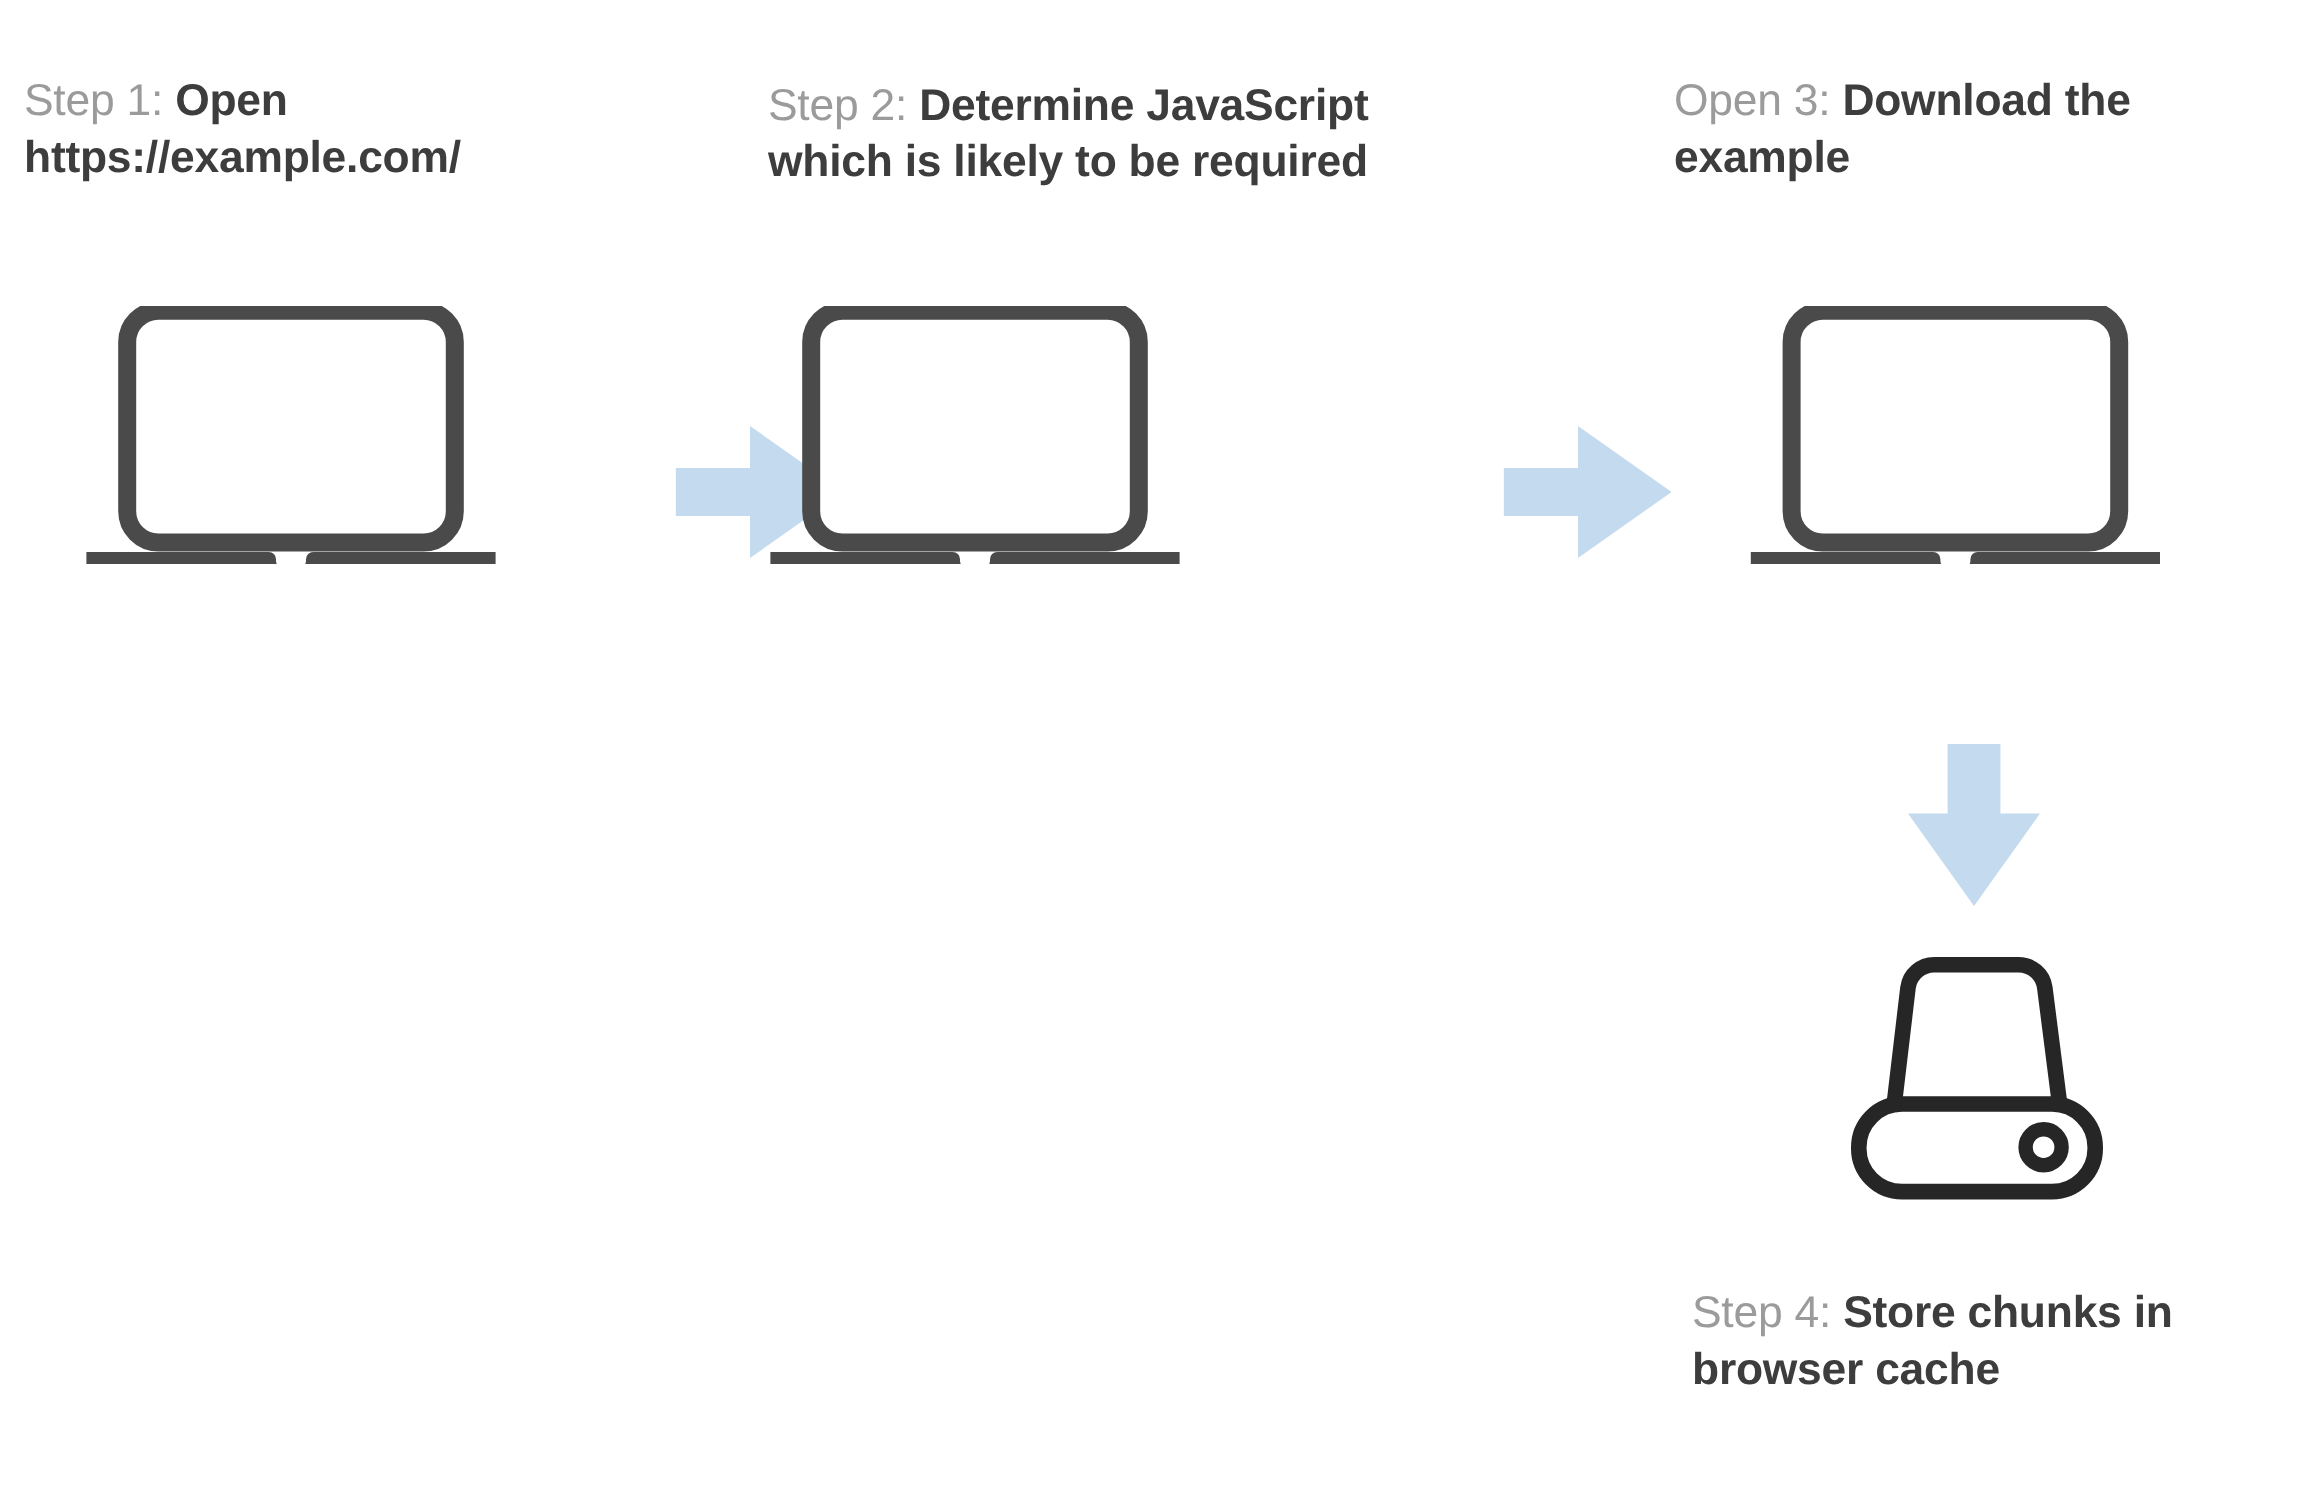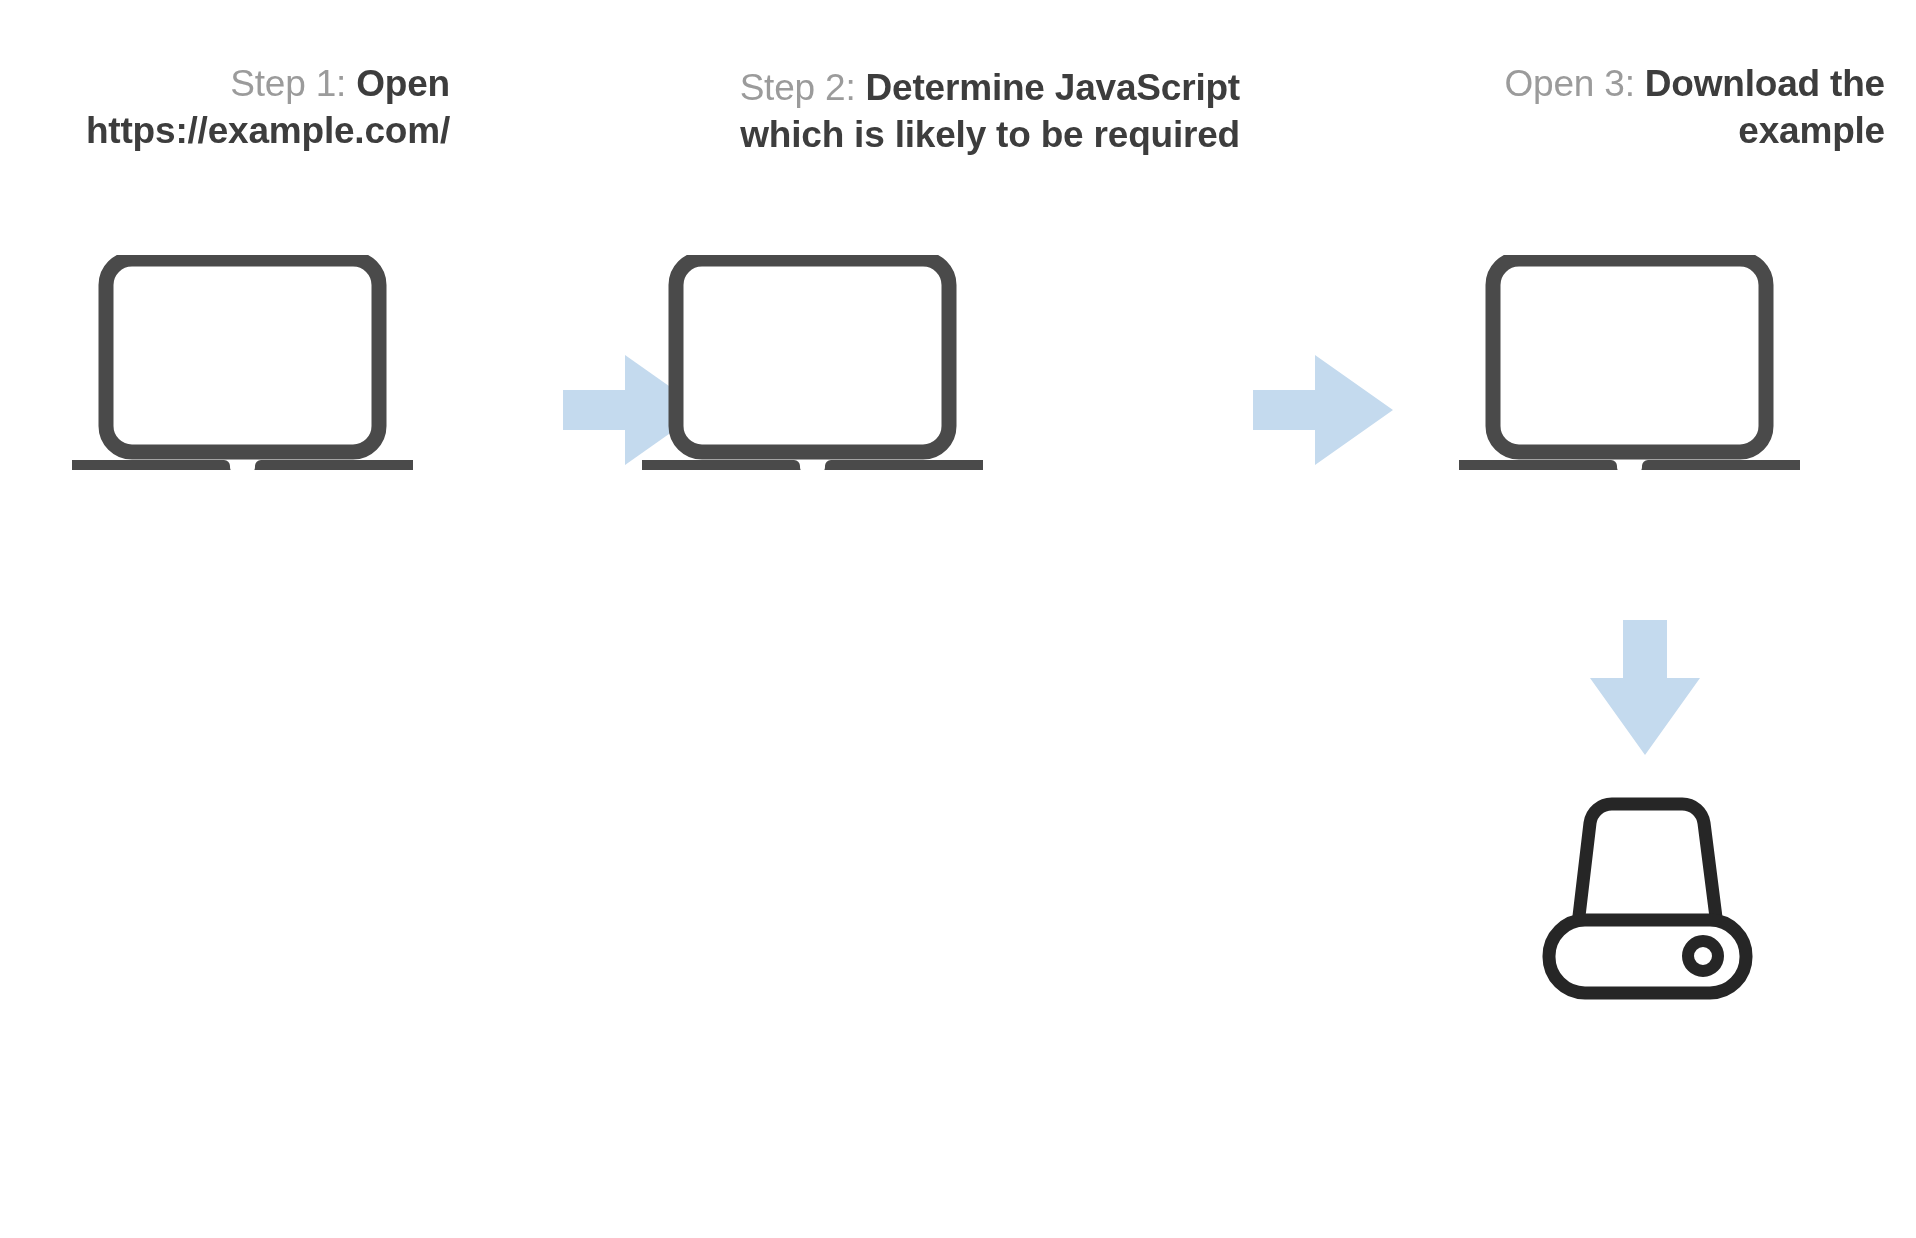--- a/index.html
+++ b/index.html
@@ -15,21 +15,21 @@
     position: relative;
     width: 1916px;
     height: 1238px;
     background: #ffffff;
     overflow: hidden;
   }
 
   
   .caption {
     position: absolute;
-    text-align: right;
+    text-align: left;
     font-size: 37px;
     line-height: 1.28;
     letter-spacing: -0.2px;
     color: #3f3f3f;
   }
   .caption .step-prefix {
     color: #9b9b9b;
     font-weight: 400;
   }
   .caption .step-text {
@@ -121,14 +121,18 @@
     <svg width="215" height="215" viewBox="0 0 215 215" xmlns="http://www.w3.org/2000/svg">
 
       <path d="M37 143 L50 33 a22 22 0 0 1 22 -19 h70 a22 22 0 0 1 22 19 L178 143 Z" fill="#ffffff" stroke="#262626" stroke-width="13" stroke-linejoin="round"></path>
 
       <rect x="9" y="130" width="197" height="73" rx="36" ry="36" fill="#ffffff" stroke="#262626" stroke-width="13"></rect>
 
       <circle cx="163" cy="166" r="15" fill="#ffffff" stroke="#262626" stroke-width="12"></circle>
     </svg>
   </div>
 
+  <div class="caption" style="left:1410px; top:1070px; width:480px;">
+    <span class="step-prefix">Step 4:</span>
+    <span class="step-text">Store chunks in browser cache</span>
+  </div>
 
 </div>
 
 </body></html>

